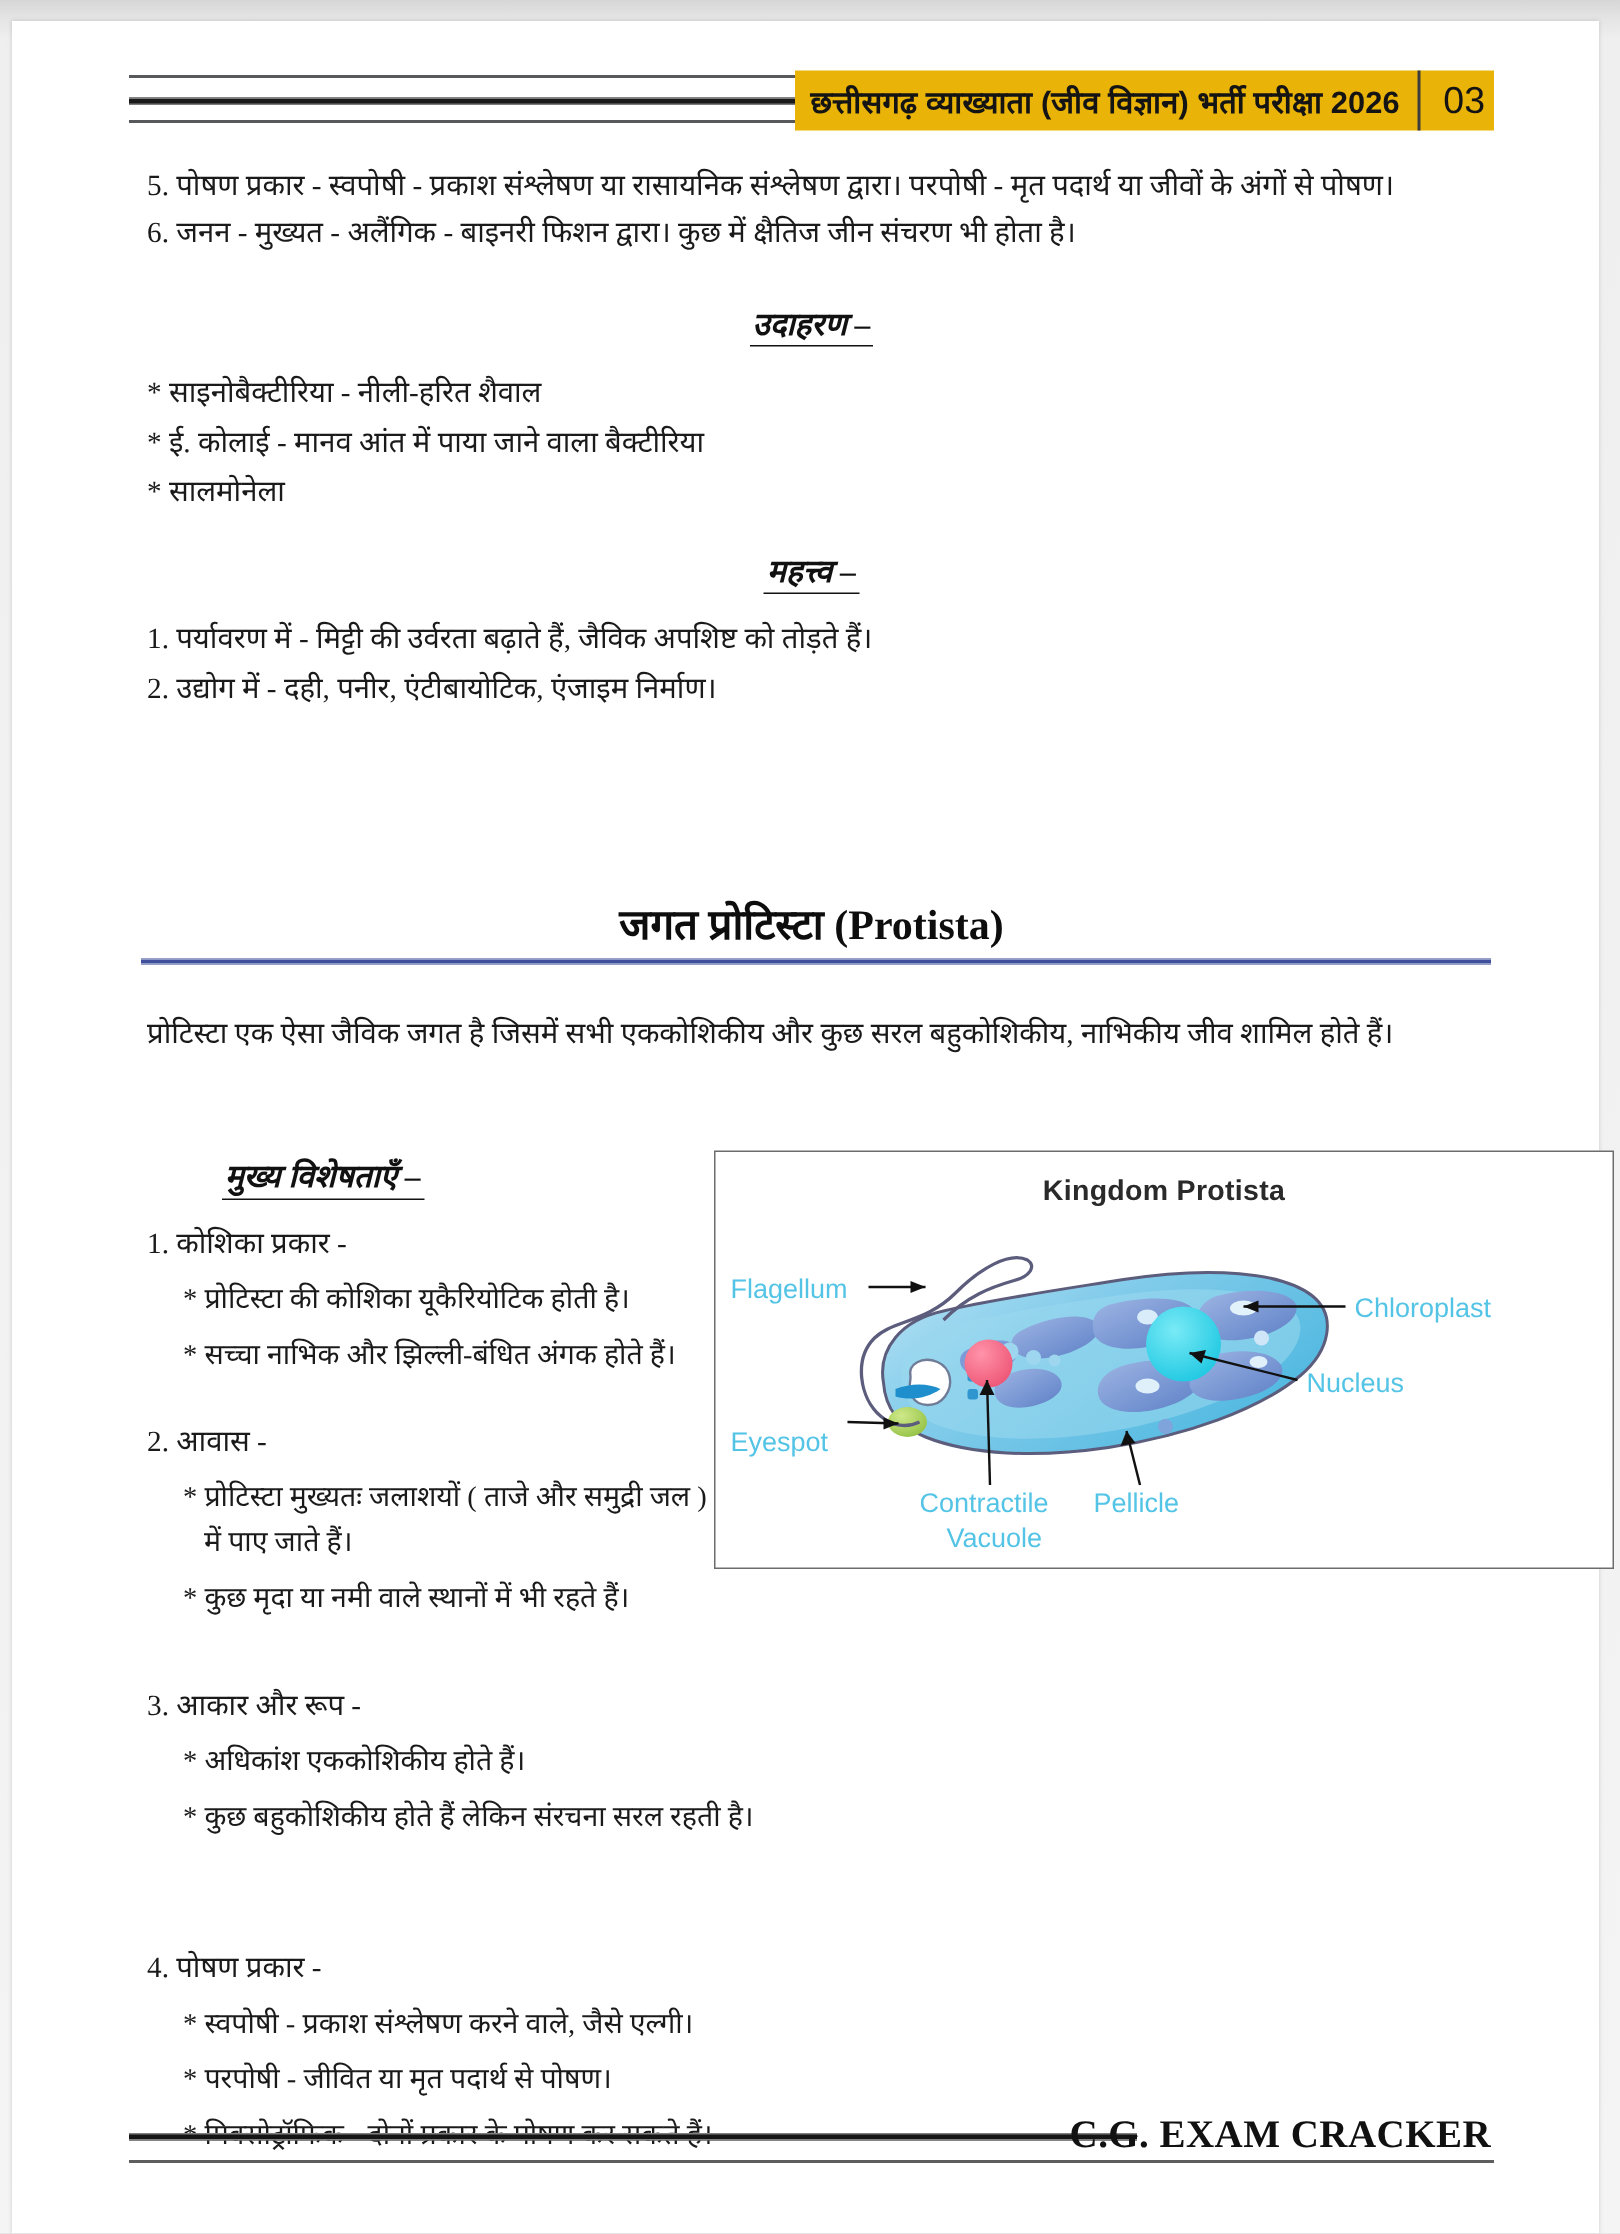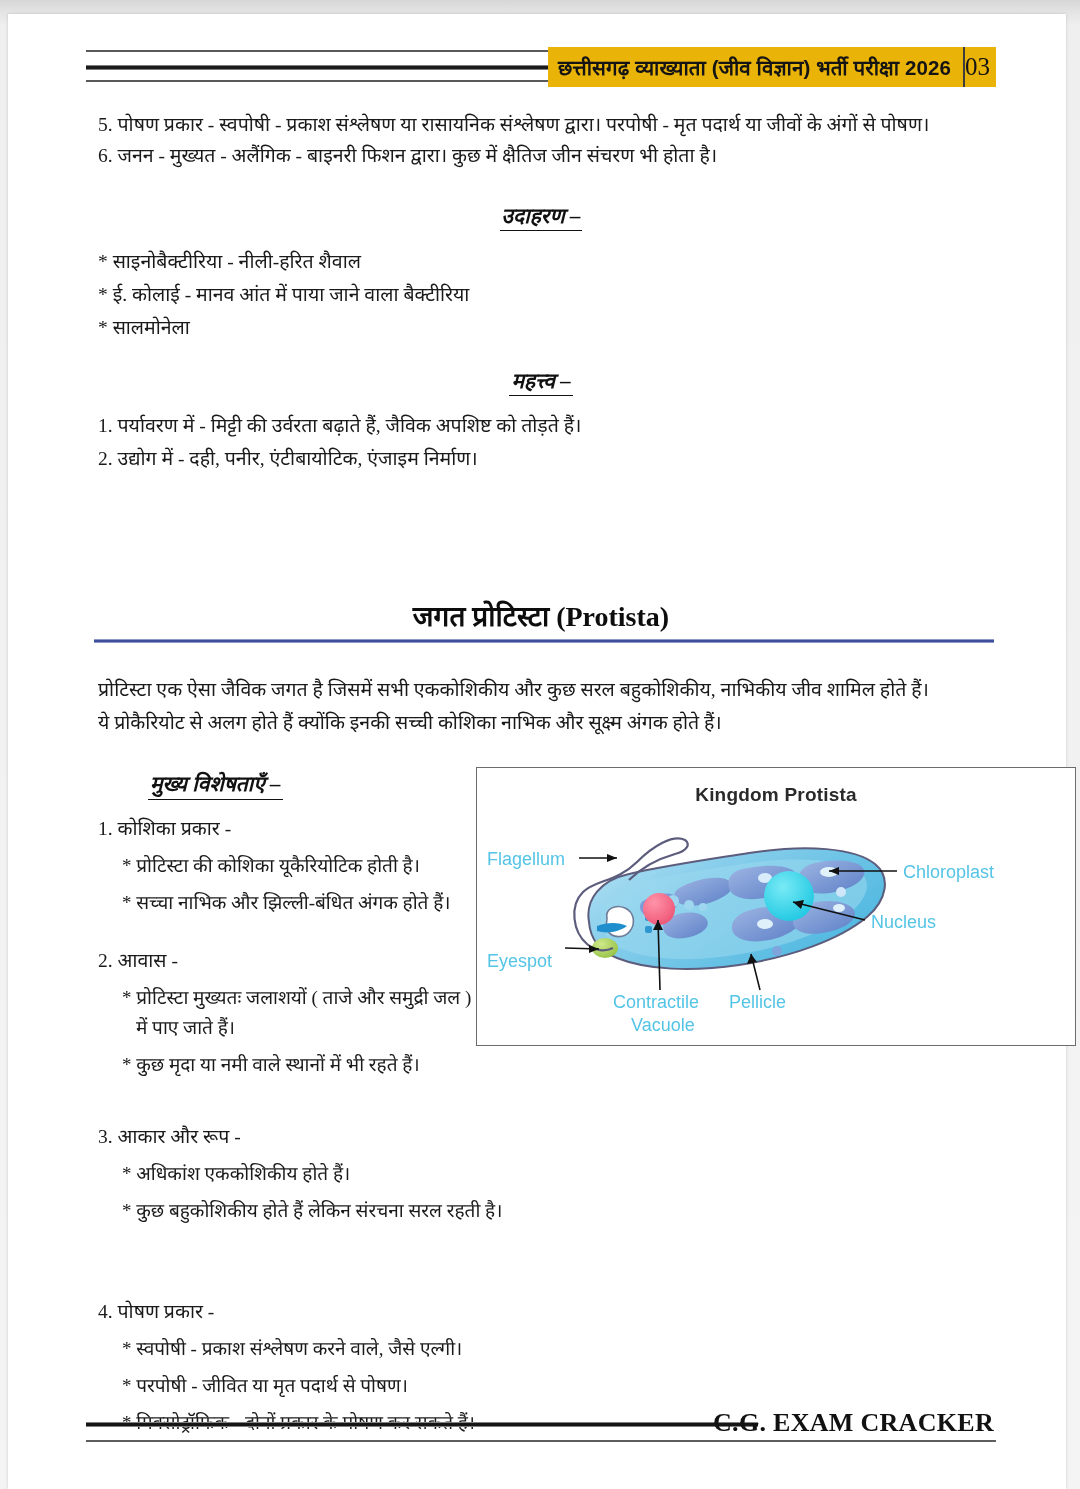--- a/index.html
+++ b/index.html
@@ -87,22 +87,23 @@
     font-weight: 600;
   }
   .header-divider {
     width: 2px;
     height: 40px;
     background: #3d3d3d;
   }
   .header-page-no {
     font-size: 25px;
     color: #141414;
+    padding-left: 15px;
     padding-right: 6px;
-    font-family: Liberation Serif, serif;
+    font-family: Liberation Sans, sans-serif;
   }
 
   
   .body-line {
     font-size: 19.5px;
     color: #1a1a1a;
     line-height: 1.62;
     white-space: nowrap;
   }
   .numbered-top {
@@ -297,21 +298,20 @@
     <div class="star-line" style="top:397px;">1. पर्यावरण में -  मिट्टी की उर्वरता बढ़ाते हैं, जैविक अपशिष्ट को तोड़ते हैं।</div>
     <div class="star-line" style="top:430px;">2. उद्योग में -  दही, पनीर, एंटीबायोटिक, एंजाइम निर्माण।</div>
 
     <div class="section-title">
       <span>जगत प्रोटिस्टा </span><span class="latin">(Protista)</span>
     </div>
     <div class="section-rule"></div>
 
     <div class="intro-para">
       <div>प्रोटिस्टा एक ऐसा जैविक जगत है जिसमें सभी एककोशिकीय और कुछ सरल बहुकोशिकीय, नाभिकीय जीव शामिल होते हैं।</div>
-      <div>ये प्रोकैरियोट से अलग होते हैं क्योंकि इनकी सच्ची कोशिका नाभिक और सूक्ष्म अंगक होते हैं।</div>
     </div>
 
     <div class="features-heading">
       <span class="underlined"><span>मुख्य विशेषताएँ</span>
       <span>–</span></span>
     </div>
 
     <div class="feature-block" style="top:800px;">
       <div class="feature-title">1. कोशिका प्रकार -</div>
       <div class="feature-sub">* प्रोटिस्टा की कोशिका यूकैरियोटिक होती है।</div>

